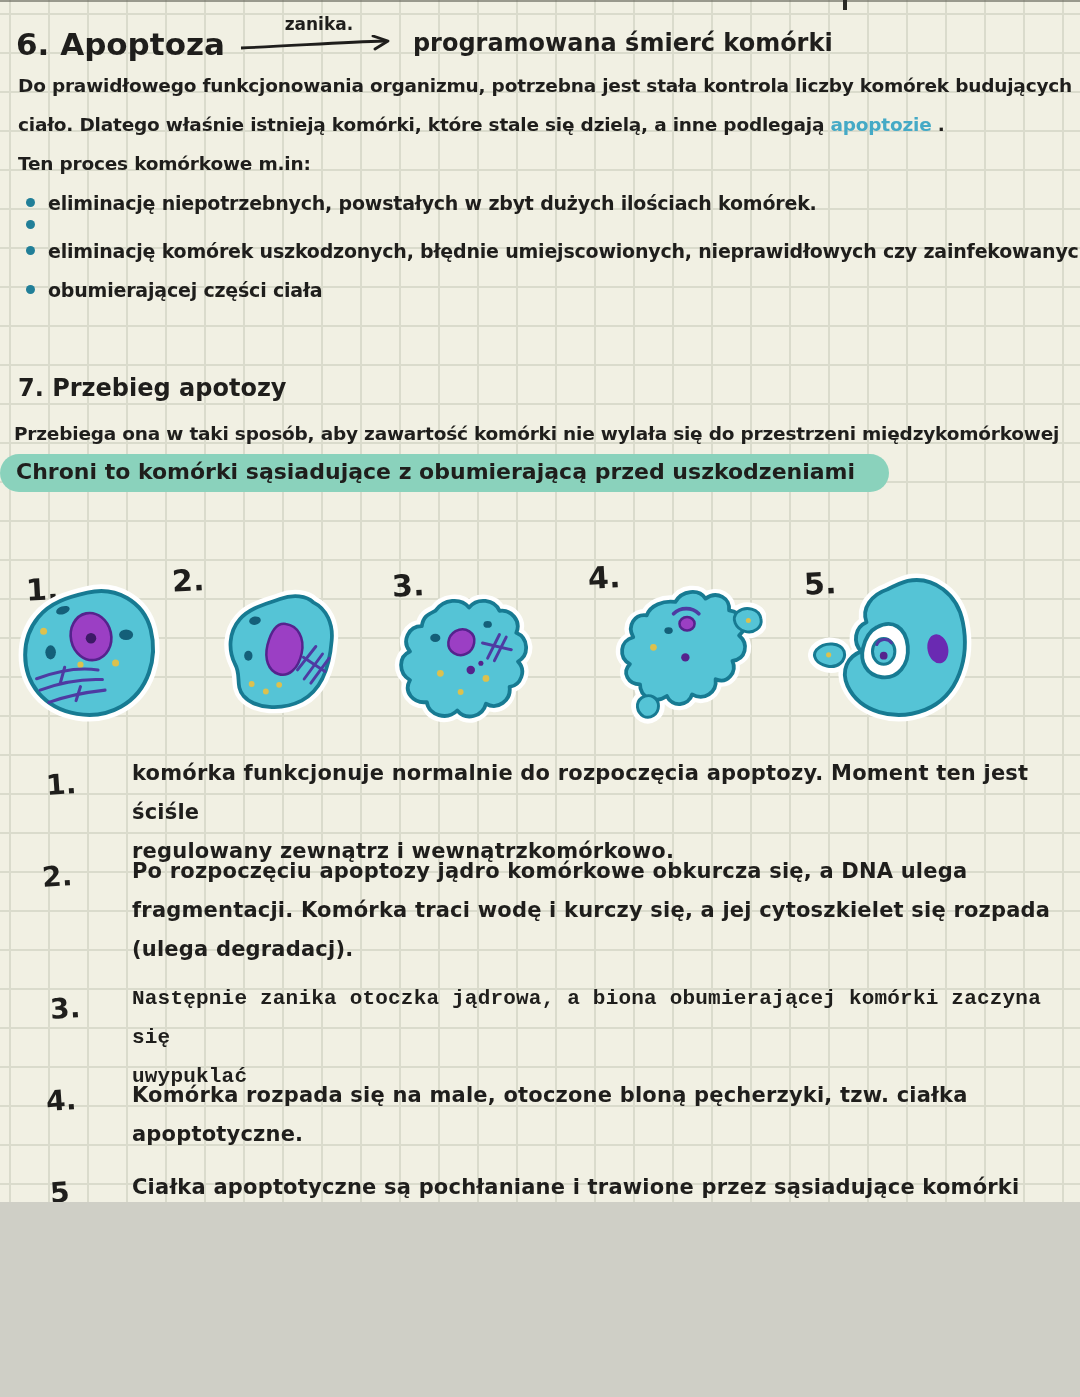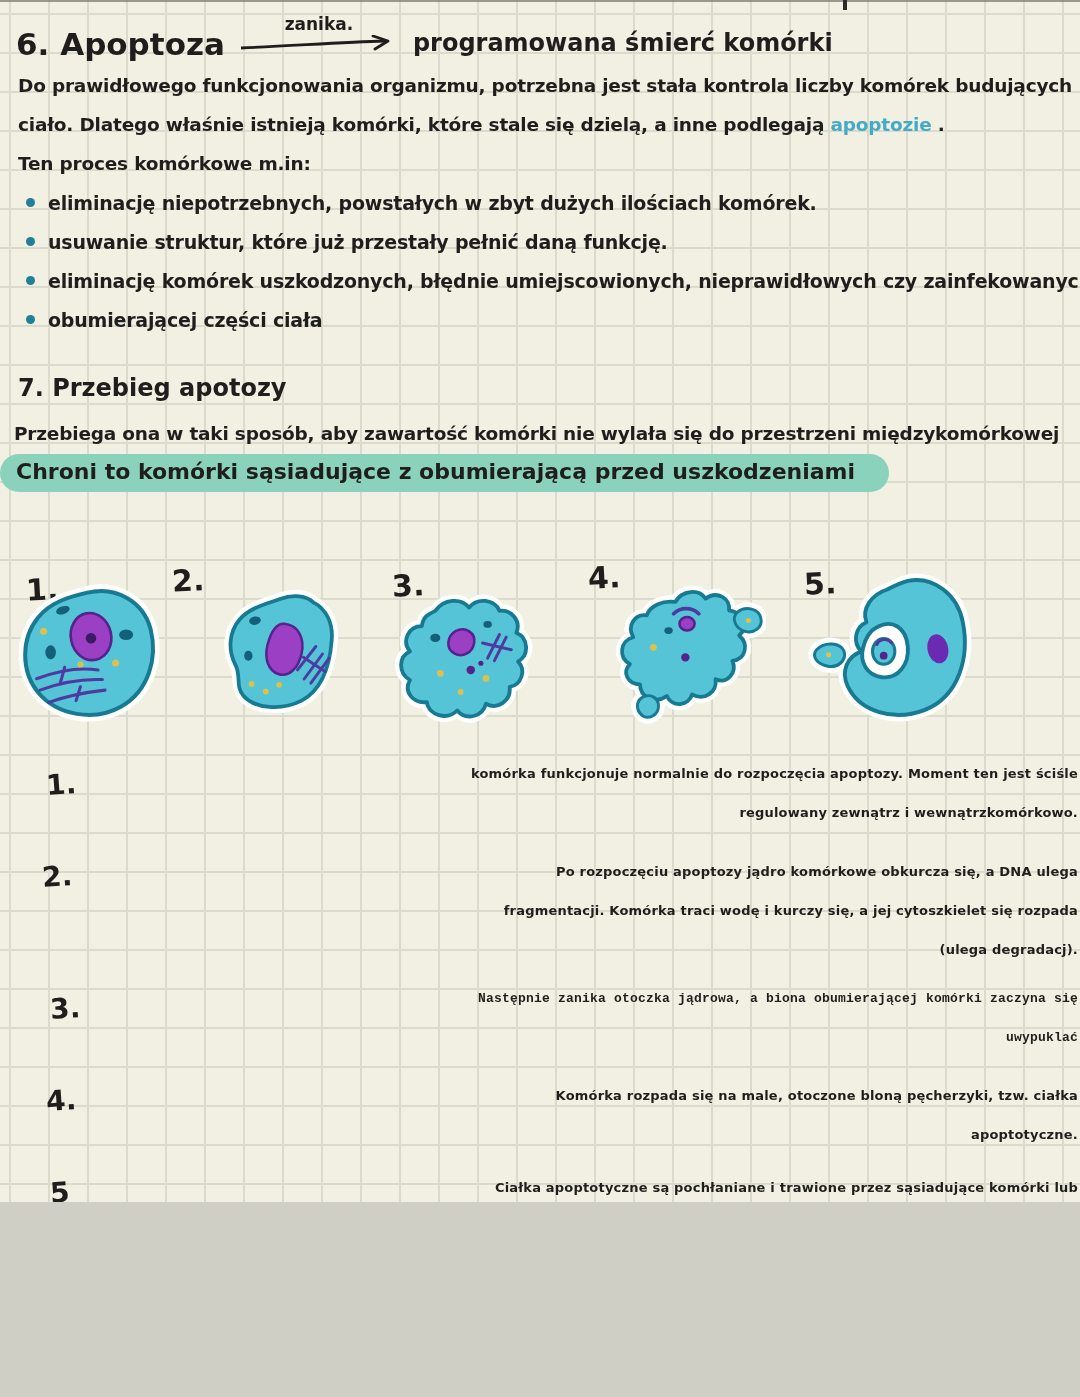--- a/index.html
+++ b/index.html
@@ -30,21 +30,21 @@
   .dot{width:9px;height:9px;border-radius:50%;background:var(--bullet_dot,#217f98);flex:none;position:relative;top:-3px;}
 
   .sec7-head{position:absolute;left:18px;top:374px;font-size:24px;}
   .sec7-para{position:absolute;left:14px;top:423px;font-size:18.5px;white-space:nowrap;letter-spacing:-0.2px;}
   .hl{position:absolute;left:0;top:454px;background:var(--highlight,#8ad2bc);border-radius:22px;padding:5px 34px 8px 16px;font-size:22px;white-space:nowrap;}
 
   .fig-label{position:absolute;font-size:30px;transform:rotate(-3deg);}
   .cell{position:absolute;}
 
   .stage-num{position:absolute;font-size:28px;transform:rotate(-4deg);}
-  .stage-text{position:absolute;left:148px;width:930px;font-size:13px;line-height:39px;white-space:pre-line;letter-spacing:0.2px;text-align:right;}
+  .stage-text{position:absolute;left:132px;width:930px;font-size:21px;line-height:39px;white-space:pre-line;letter-spacing:0.2px;}
 
   
   .glow{fill:#ffffff;stroke:#ffffff;stroke-width:15;stroke-linejoin:round;}
   .cell-body{fill:var(--cell_fill,#55c4d6);stroke:var(--cell_outline,#177a92);stroke-width:4.5;stroke-linejoin:round;}
   .cell-body-thin{fill:var(--cell_fill,#55c4d6);stroke:var(--cell_outline,#177a92);stroke-width:3.5;stroke-linejoin:round;}
   .nucleus{fill:var(--nucleus_fill,#9b3fc4);stroke:var(--nucleus_stroke,#55238d);stroke-width:3;}
   .ncore{fill:var(--nucleus_core,#3c1a66);}
   .spot{fill:var(--spot_dark,#145f79);}
   .ydot{fill:var(--dot_yellow,#dcc14e);}
   .pline{stroke:var(--line_purple,#4e3ba2);stroke-width:3.5;fill:none;stroke-linecap:round;}
@@ -76,21 +76,20 @@
     <div>Ten proces komórkowe m.in:</div>
   </div>
 
   <div class="bullets">
     <div class="bullet">
         <span class="dot"></span>
         <span>eliminację niepotrzebnych, powstałych w zbyt dużych ilościach komórek.</span>
       </div>
     <div class="bullet">
         <span class="dot"></span>
-        <span>usuwanie struktur, które już przestały pełnić daną funkcję.</span>
       </div>
     <div class="bullet">
         <span class="dot"></span>
         <span>eliminację komórek uszkodzonych, błędnie umiejscowionych, nieprawidłowych czy zainfekowanych</span>
       </div>
     <div class="bullet">
         <span class="dot"></span>
         <span>obumierającej części ciała</span>
       </div>
   </div>

